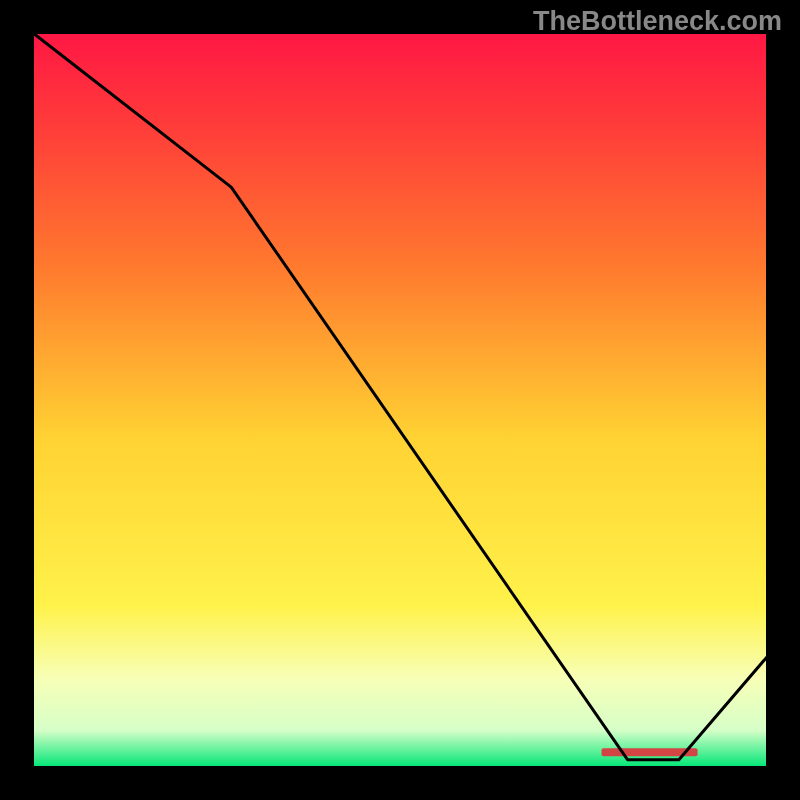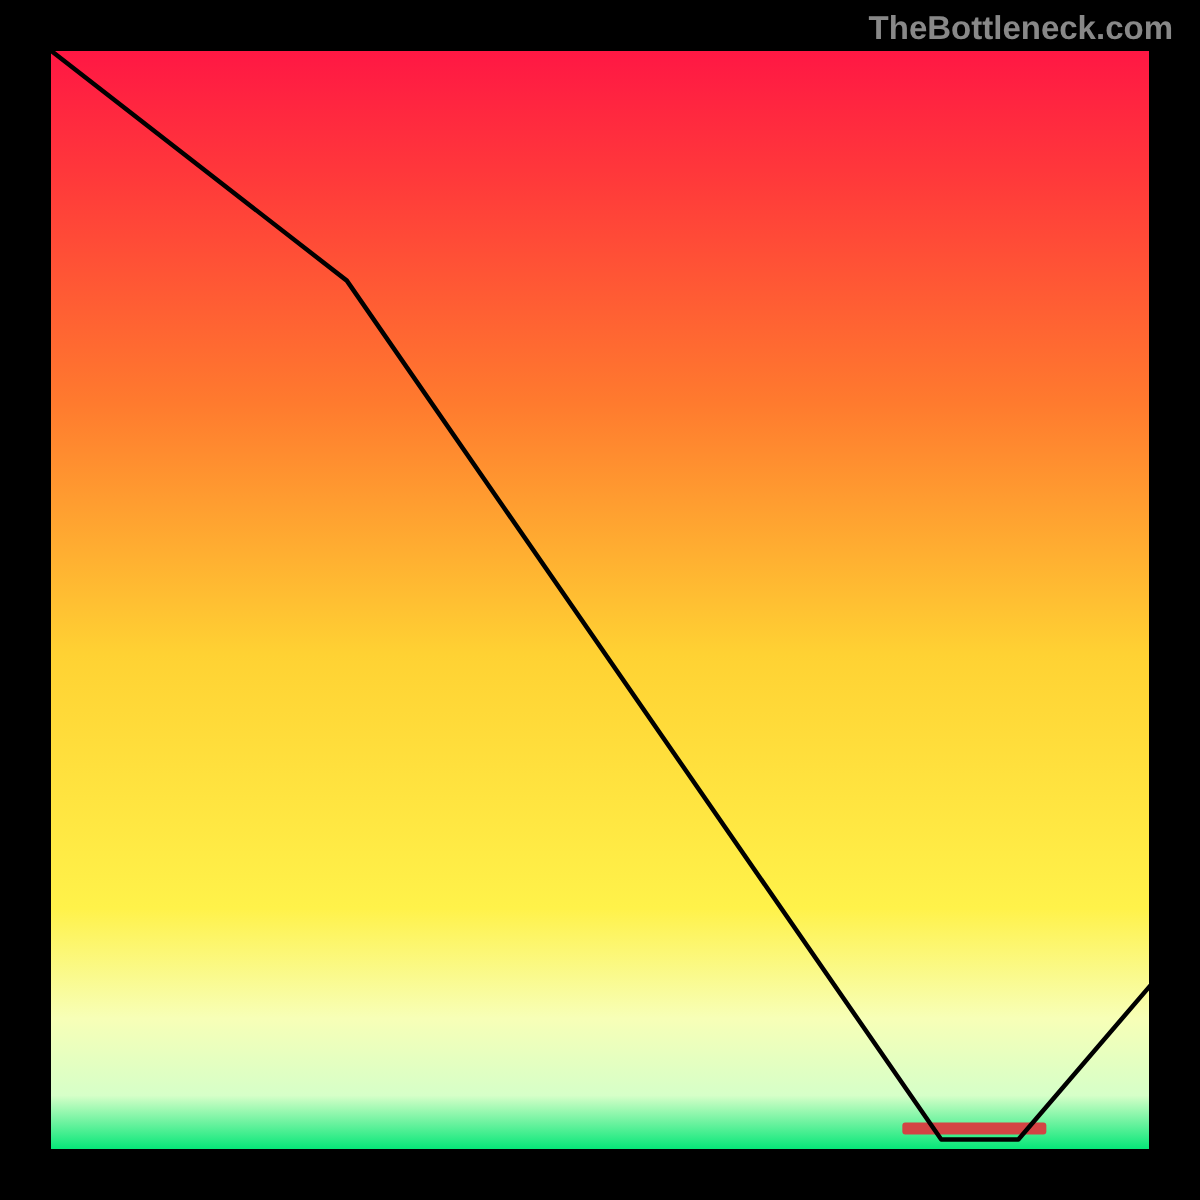--- a/index.html
+++ b/index.html
@@ -16,21 +16,21 @@
     height: 800px;
   }
   svg {
     display: block;
   }
   .watermark {
     position: absolute;
     top: 6px;
     right: 18px;
     font-family: Arial, Helvetica, sans-serif;
-    font-size: 22px;
+    font-size: 27px;
     font-weight: 600;
     color: #888;
     pointer-events: none;
   }
 </style>
 </head>
 <body>
 
 <div class="chart-wrap">
   <svg width="800" height="800" viewBox="0 0 800 800" preserveAspectRatio="none">

